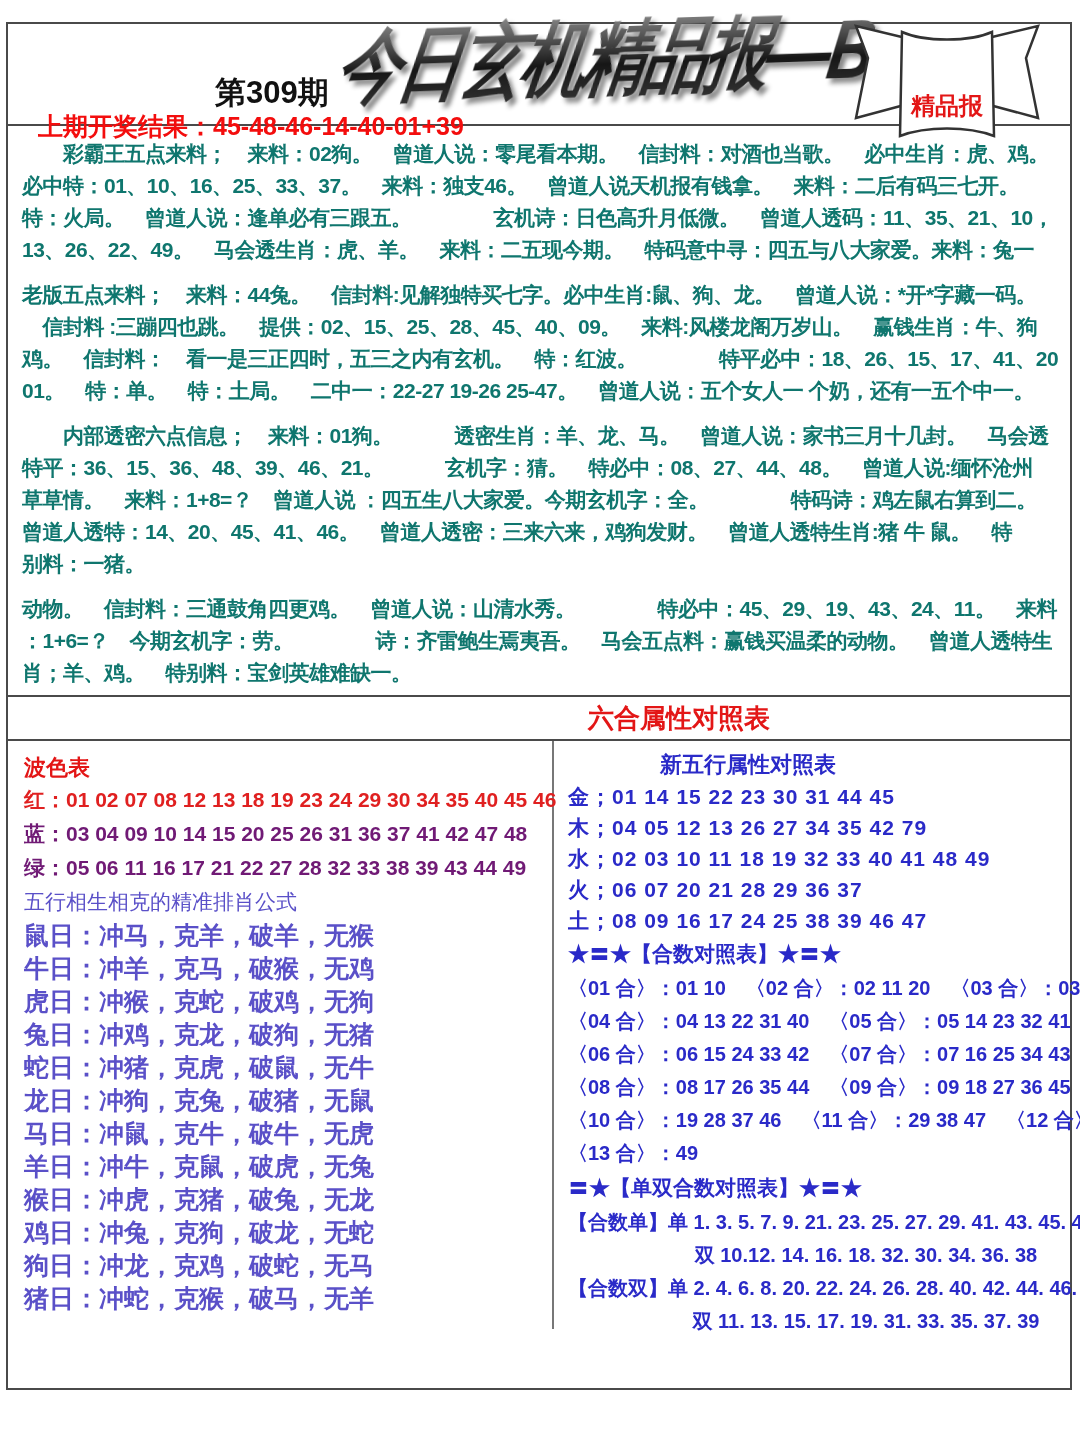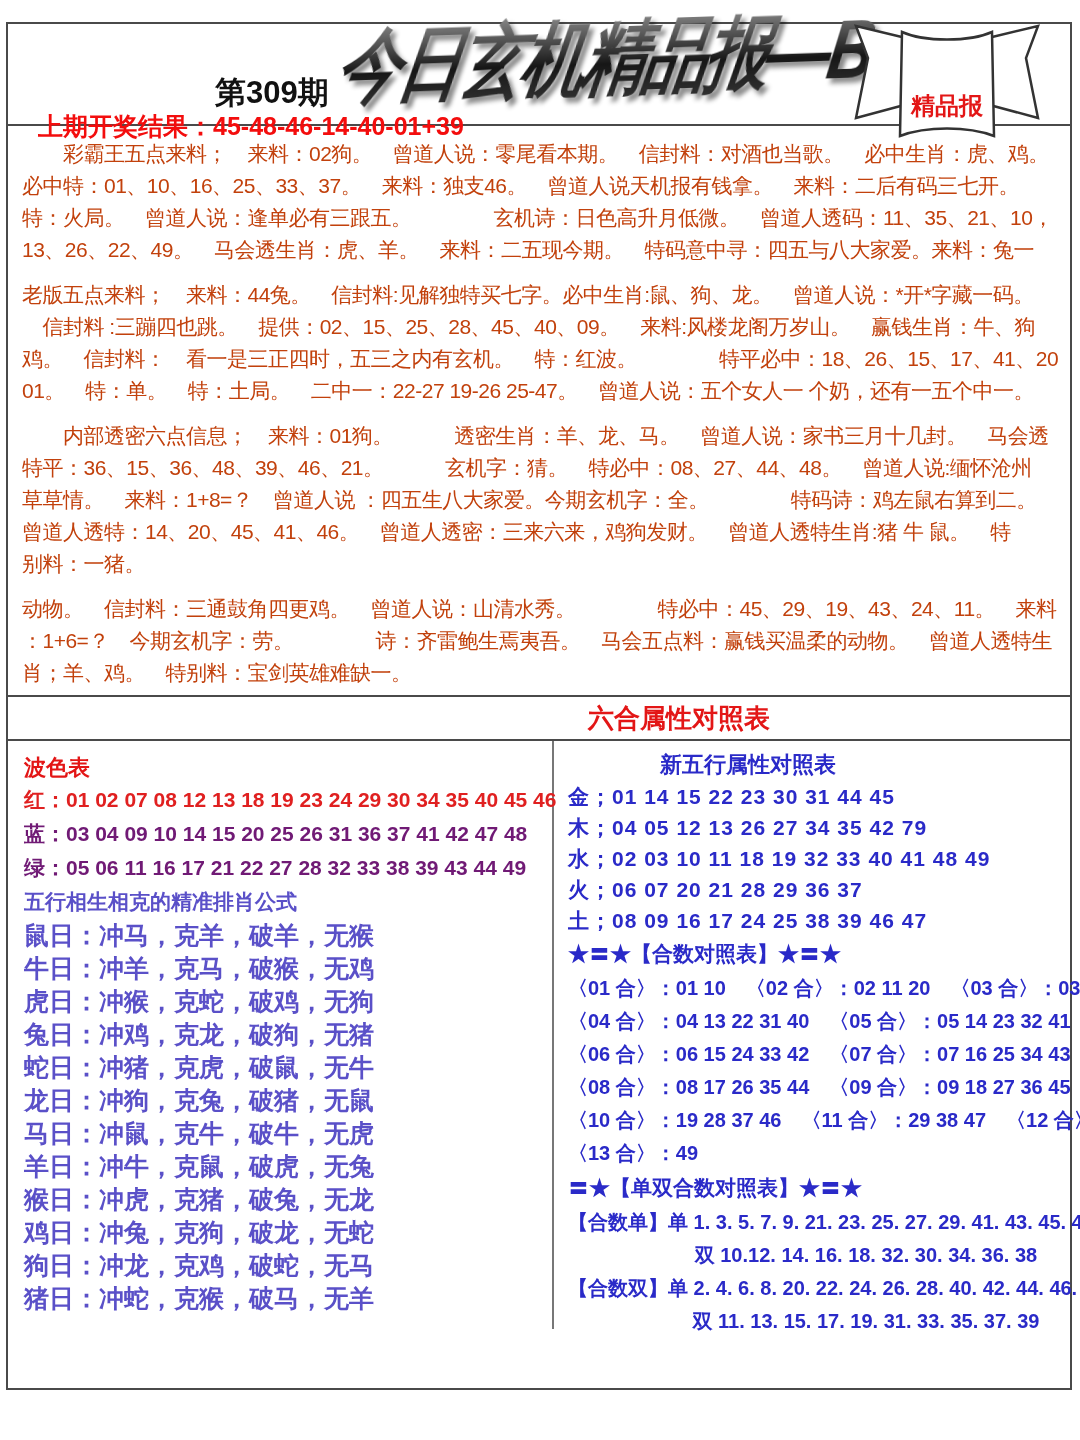--- a/index.html
+++ b/index.html
@@ -18,38 +18,38 @@
             -webkit-background-clip:text;background-clip:text;color:transparent;
             filter:drop-shadow(5px 4px 2px rgba(0,0,0,0.45));}
   .result{position:absolute;left:30px;top:86px;font-size:25px;font-weight:bold;color:#f30d0d;white-space:pre;}
   .ribbon{position:absolute;right:28px;top:-2px;}
 
   
   .tips{border-top:2px solid #4a4a4a;border-bottom:2px solid #4a4a4a;
         padding:12px 14px 6px 14px;}
   .para{margin-bottom:13px;}
   .para:last-child{margin-bottom:0;}
-  .tline{font-size:21px;font-weight:normal;color:#c2410c;line-height:32px;
+  .tline{font-size:21px;font-weight:bold;color:#0f766e;line-height:32px;
          white-space:pre;letter-spacing:-0.5px;}
 
   
   .band{height:42px;display:flex;align-items:center;border-bottom:2px solid #4a4a4a;}
   .band span{font-size:26px;font-weight:bold;color:#e31616;margin-left:580px;}
 
   
   .columns{display:flex;height:588px;}
   .col-left{width:546px;border-right:2px solid #777;padding:12px 4px 0 16px;box-sizing:border-box;}
   .col-right{flex:1;padding:8px 8px 0 14px;box-sizing:border-box;}
 
   .bose-title{color:#e31616;font-size:22px;font-weight:bold;line-height:30px;}
   .wrow{font-size:21px;font-weight:bold;line-height:34px;white-space:pre;}
   .wrow.red{color:#e02020;}
   .wrow.blue{color:#701a75;}
   .wrow.green{color:#701a75;}
-  .formula-title{color:#5a50c8;font-size:21px;font-weight:bold;line-height:34px;}
+  .formula-title{color:#5a50c8;font-size:21px;font-weight:normal;line-height:34px;}
   .zrow{color:#5a50c8;font-size:25px;font-weight:bold;line-height:33px;white-space:pre;}
 
   .rx-title{color:#2a2ac8;font-size:22px;font-weight:bold;line-height:32px;padding-left:92px;}
   .xrow{color:#2a2ac8;font-size:21px;font-weight:bold;line-height:31px;white-space:pre;letter-spacing:1px;}
   .hesu-header{color:#2a2ac8;font-size:21px;font-weight:bold;line-height:36px;}
   .hline{color:#2a2ac8;font-size:20px;font-weight:bold;line-height:33px;white-space:pre;}
   .dsline{color:#2a2ac8;font-size:20px;font-weight:bold;line-height:33px;white-space:pre;}
   .dsline.center{text-align:center;}
 </style>
 </head>

